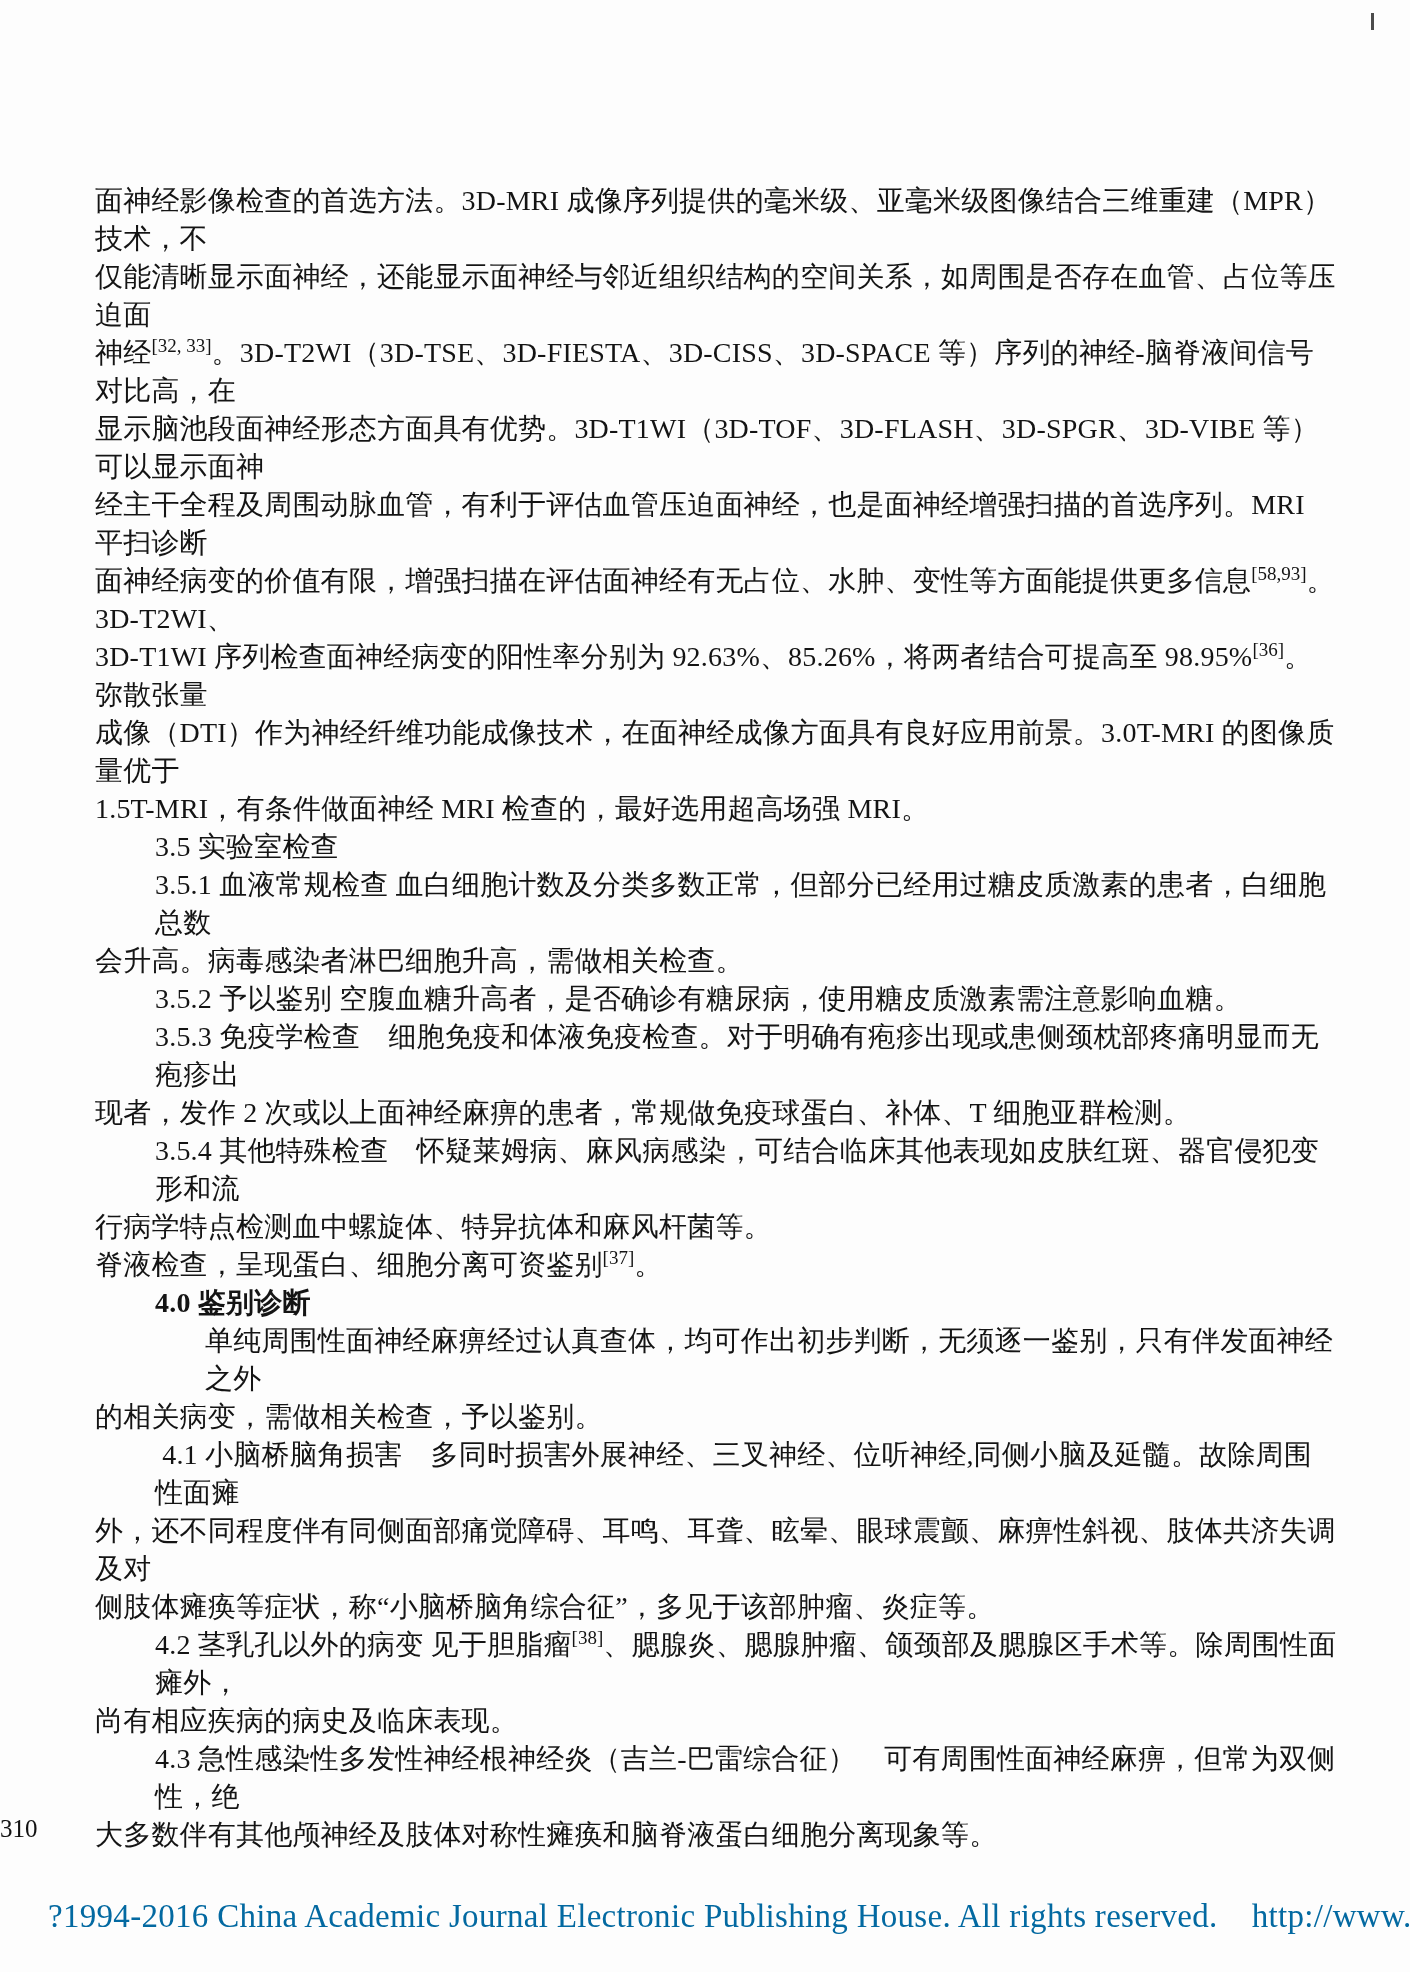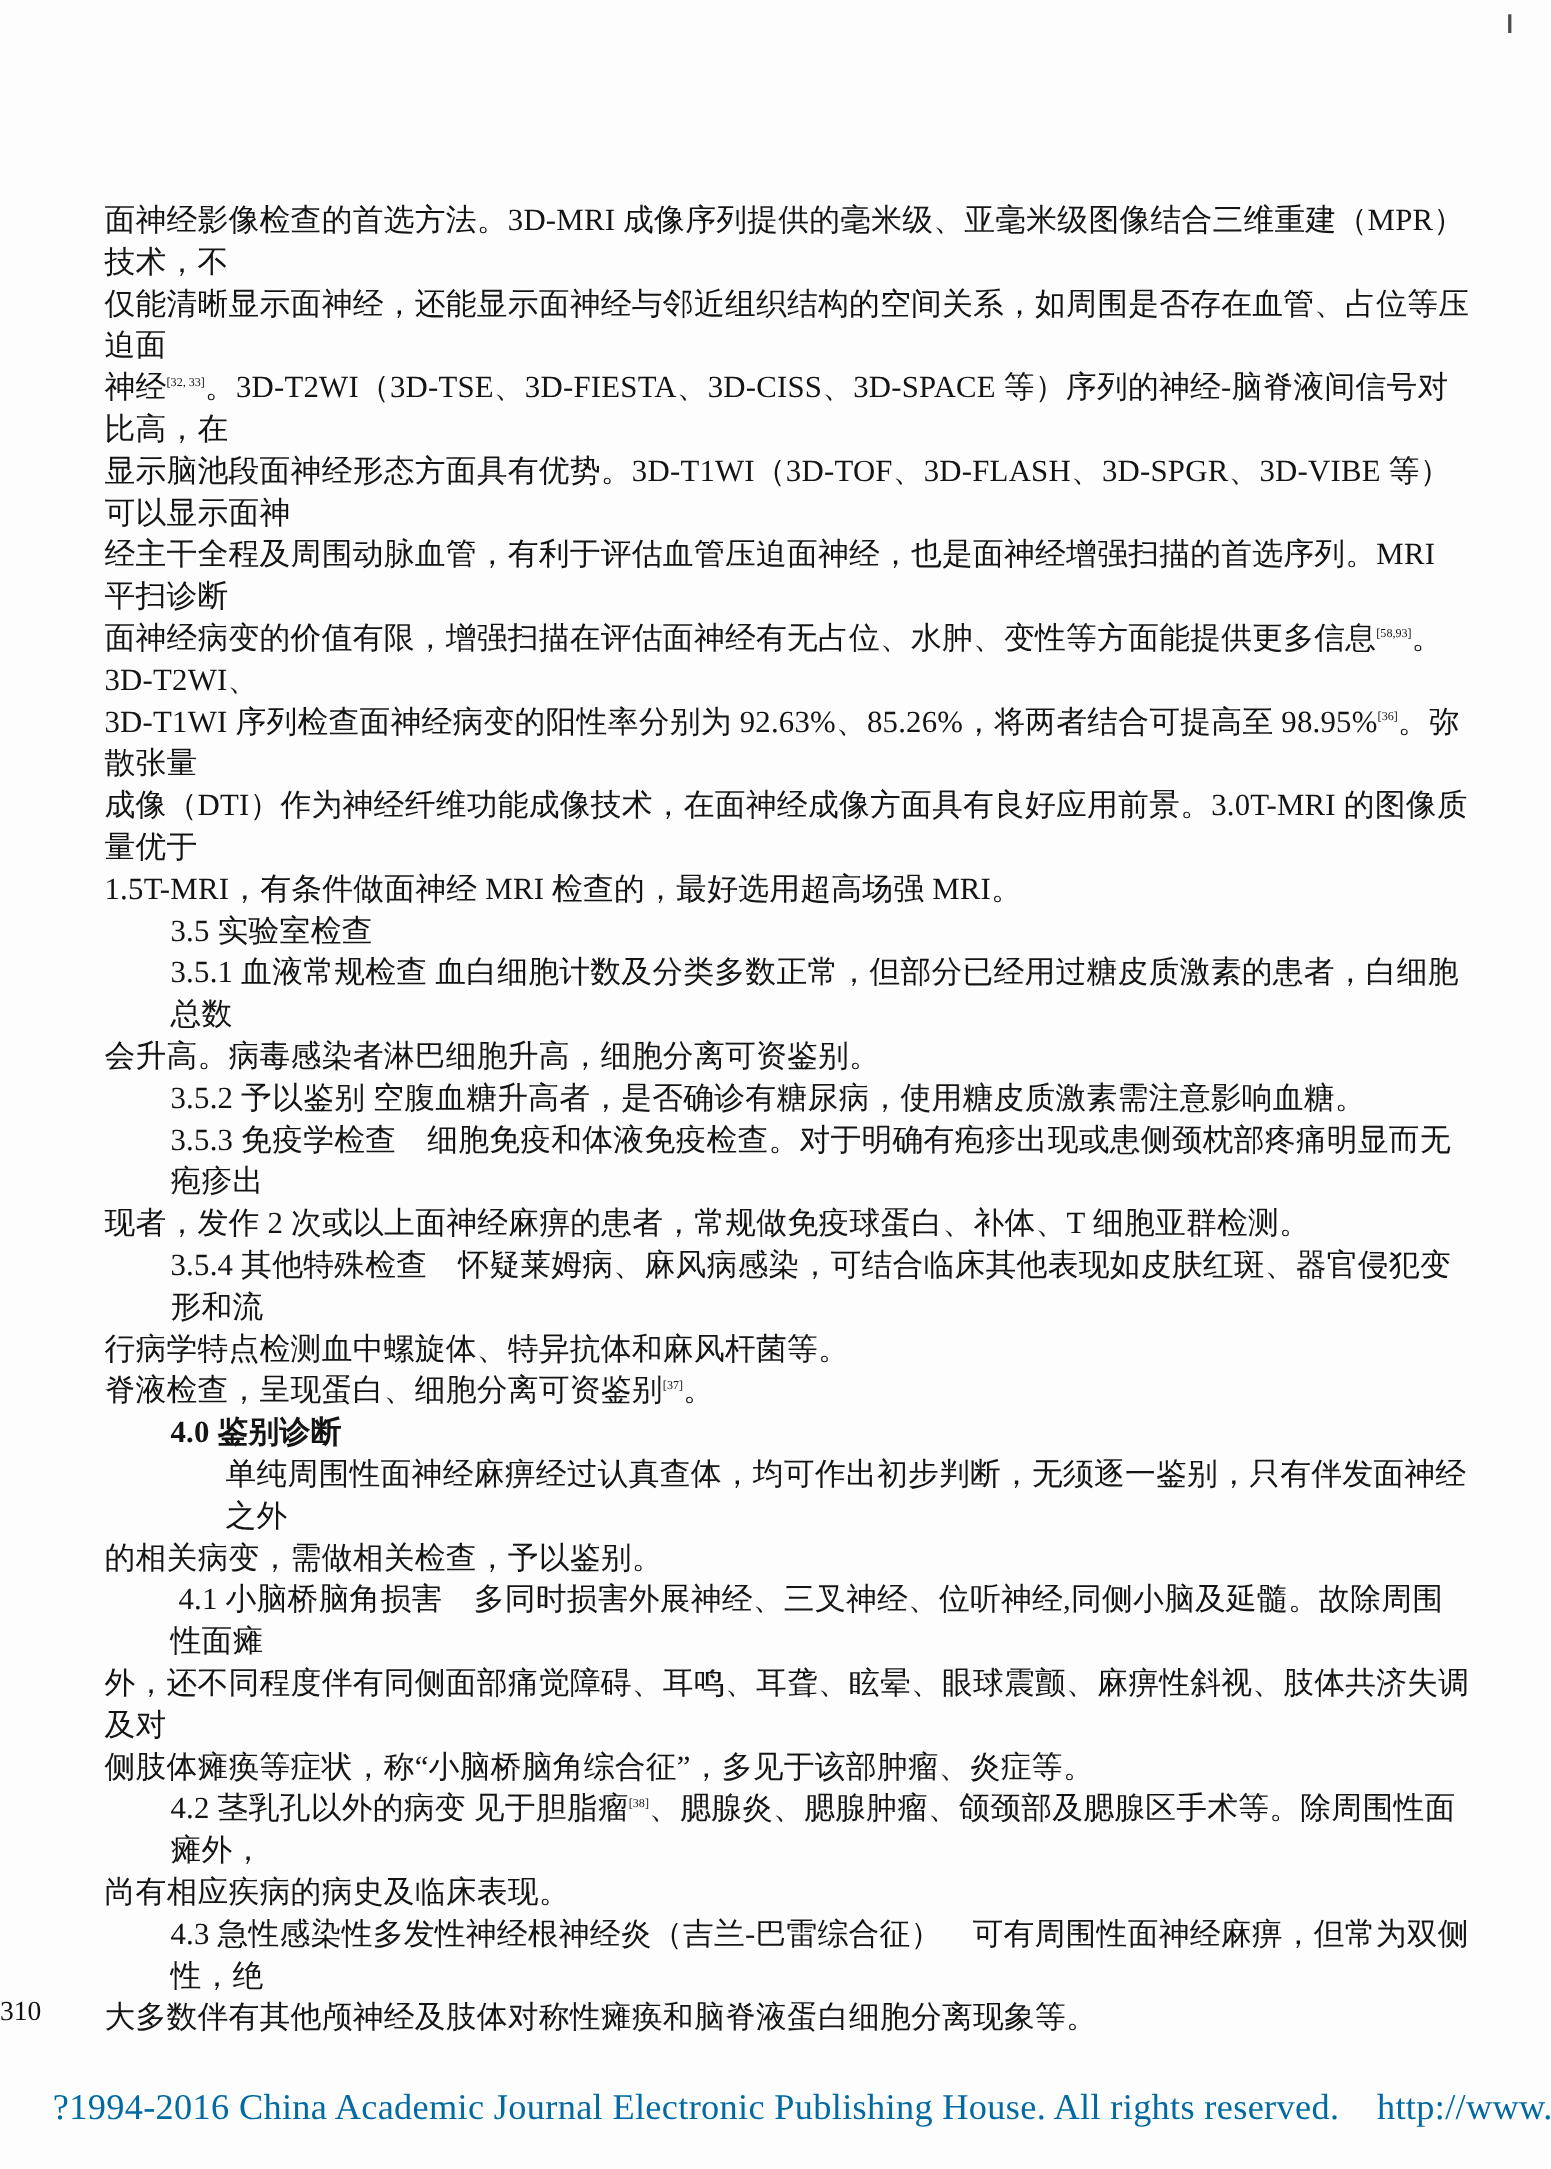--- a/index.html
+++ b/index.html
@@ -19,21 +19,21 @@
     position: absolute;
     left: 95px; top: 182px; width: 1243px;
     font-size: 28px; line-height: 38px;
     letter-spacing: 0.2px;
   }
   .line { white-space: pre-wrap; min-height: 38px; }
   .indent-1 { padding-left: 60px; }
   .indent-2 { padding-left: 110px; }
   .bold { font-weight: bold; }
   sup.ref {
-    font-size: 11px; line-height: 0;
+    font-size: 19px; line-height: 0;
     vertical-align: super; letter-spacing: 0;
   }
   .page-number {
     position: absolute; left: 0; right: 0; top: 1815px;
     font-size: 25px; color: #111;
   }
   .footer {
     position: absolute; left: 48px; top: 1898px;
     font-size: 33px; color: #0369a1;
     white-space: pre;
@@ -54,21 +54,21 @@
       <div class="line"><span>仅能清晰显示面神经，还能显示面神经与邻近组织结构的空间关系，如周围是否存在血管、占位等压迫面</span></div>
       <div class="line"><span>神经</span><sup class="ref">[32, 33]</sup><span>。3D-T2WI（3D-TSE、3D-FIESTA、3D-CISS、3D-SPACE 等）序列的神经-脑脊液间信号对比高，在</span></div>
       <div class="line"><span>显示脑池段面神经形态方面具有优势。3D-T1WI（3D-TOF、3D-FLASH、3D-SPGR、3D-VIBE 等）可以显示面神</span></div>
       <div class="line"><span>经主干全程及周围动脉血管，有利于评估血管压迫面神经，也是面神经增强扫描的首选序列。MRI 平扫诊断</span></div>
       <div class="line"><span>面神经病变的价值有限，增强扫描在评估面神经有无占位、水肿、变性等方面能提供更多信息</span><sup class="ref">[58,93]</sup><span>。3D-T2WI、</span></div>
       <div class="line"><span>3D-T1WI 序列检查面神经病变的阳性率分别为 92.63%、85.26%，将两者结合可提高至 98.95%</span><sup class="ref">[36]</sup><span>。弥散张量</span></div>
       <div class="line"><span>成像（DTI）作为神经纤维功能成像技术，在面神经成像方面具有良好应用前景。3.0T-MRI 的图像质量优于</span></div>
       <div class="line"><span>1.5T-MRI，有条件做面神经 MRI 检查的，最好选用超高场强 MRI。</span></div>
       <div class="line indent-1"><span>3.5 实验室检查</span></div>
       <div class="line indent-1"><span>3.5.1 血液常规检查 血白细胞计数及分类多数正常，但部分已经用过糖皮质激素的患者，白细胞总数</span></div>
-      <div class="line"><span>会升高。病毒感染者淋巴细胞升高，细胞分离可资鉴别。</span></div>
+      <div class="line"><span>会升高。病毒感染者淋巴细胞升高，需做相关检查。</span></div>
       <div class="line indent-1"><span>3.5.2 予以鉴别 空腹血糖升高者，是否确诊有糖尿病，使用糖皮质激素需注意影响血糖。</span></div>
       <div class="line indent-1"><span>3.5.3 免疫学检查　细胞免疫和体液免疫检查。对于明确有疱疹出现或患侧颈枕部疼痛明显而无疱疹出</span></div>
       <div class="line"><span>现者，发作 2 次或以上面神经麻痹的患者，常规做免疫球蛋白、补体、T 细胞亚群检测。</span></div>
       <div class="line indent-1"><span>3.5.4 其他特殊检查　怀疑莱姆病、麻风病感染，可结合临床其他表现如皮肤红斑、器官侵犯变形和流</span></div>
       <div class="line"><span>行病学特点检测血中螺旋体、特异抗体和麻风杆菌等。</span></div>
       <div class="line"><span>脊液检查，呈现蛋白、细胞分离可资鉴别</span><sup class="ref">[37]</sup><span>。</span></div>
       <div class="line indent-1 bold"><span>4.0 鉴别诊断</span></div>
       <div class="line indent-2"><span>单纯周围性面神经麻痹经过认真查体，均可作出初步判断，无须逐一鉴别，只有伴发面神经之外</span></div>
       <div class="line"><span>的相关病变，需做相关检查，予以鉴别。</span></div>
       <div class="line indent-1"><span> 4.1 小脑桥脑角损害　多同时损害外展神经、三叉神经、位听神经,同侧小脑及延髓。故除周围性面瘫</span></div>

